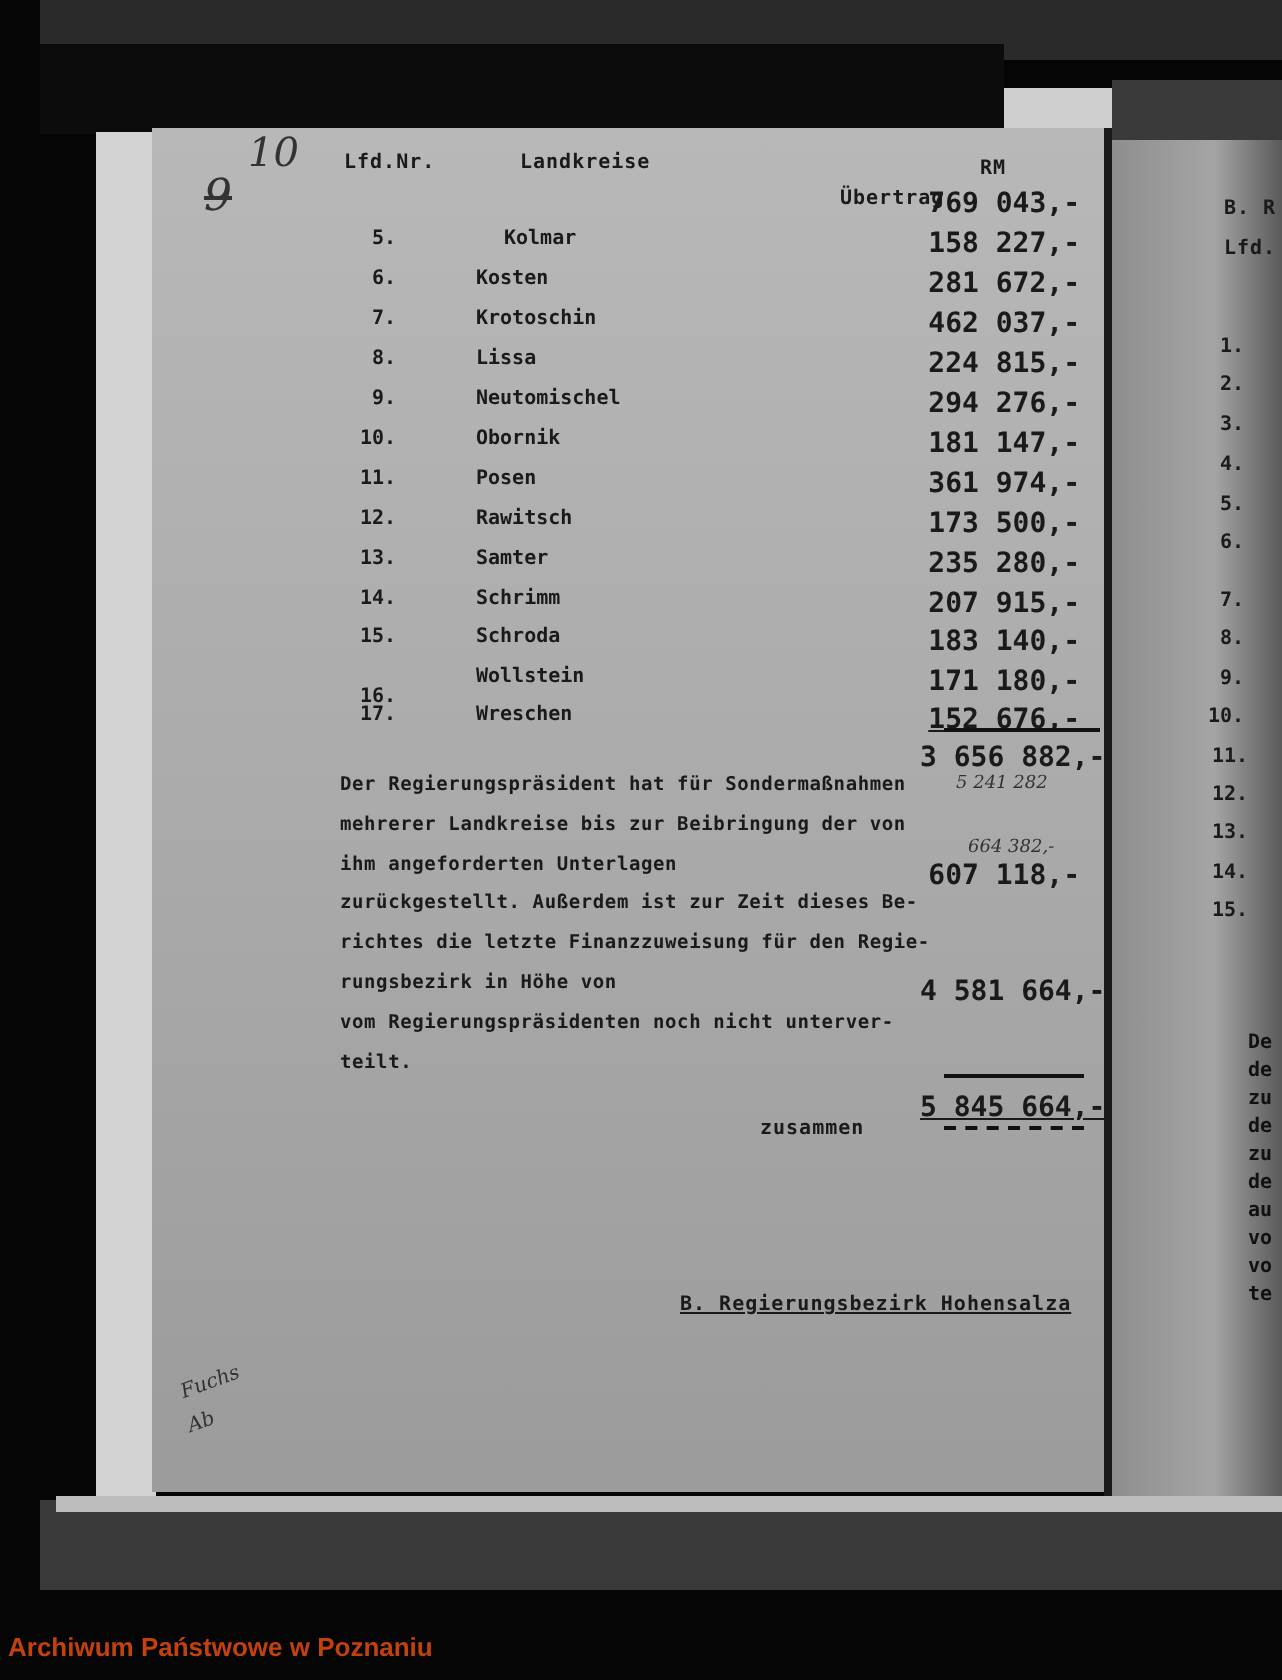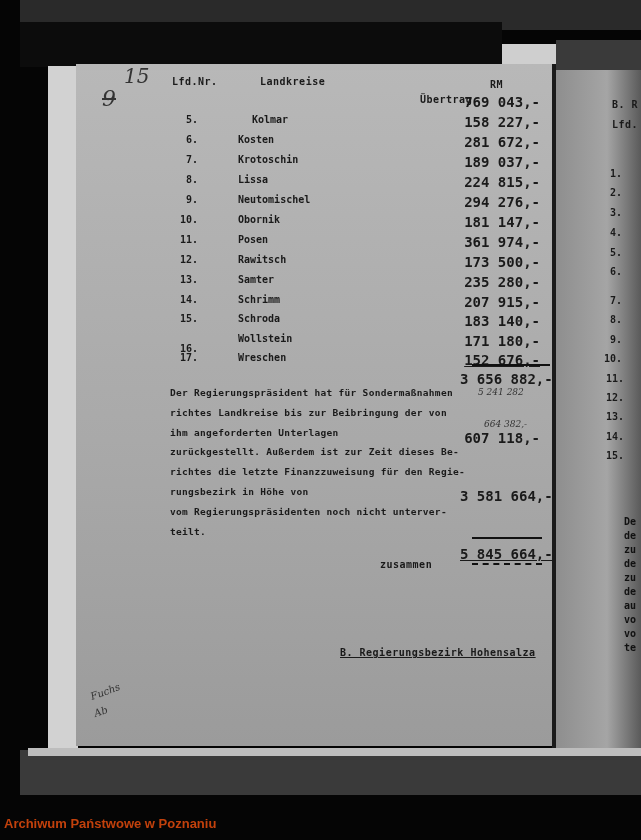--- a/index.html
+++ b/index.html
@@ -36,21 +36,21 @@
 <div class="right-tab"></div>
 <div class="right-dark"></div>
 <div class="under-sheet"></div>
 
 <div class="page"></div>
 <div class="divider"></div>
 <div class="page-right"></div>
 <div class="bottom-strip"></div>
 <div class="bottom-strip2"></div>
 
-<span class="hand" style="left:124px;top:64px;font-size:20px;">15</span>
+<span class="hand" style="left:124px;top:64px;font-size:20px;">10</span>
 <span class="hand" style="left:102px;top:86px;font-size:22px;text-decoration:line-through;">9</span>
 
 <span class="t" style="left:172px;top:76px;">Lfd.Nr.</span>
 <span class="t" style="left:260px;top:76px;">Landkreise</span>
 <span class="t" style="left:490px;top:79px;">RM</span>
 <span class="t" style="left:420px;top:94px;">Übertrag</span>
 <span class="num" style="top:94px;">769 043,-</span>
 
 <div>
   <div>
@@ -59,21 +59,21 @@
       <span class="num" style="top:114px;">158 227,-</span>
     </div>
   <div>
       <span class="lfd" style="top:134px;">6.</span>
       <span class="kreis" style="top:134px;">Kosten</span>
       <span class="num" style="top:134px;">281 672,-</span>
     </div>
   <div>
       <span class="lfd" style="top:154px;">7.</span>
       <span class="kreis" style="top:154px;">Krotoschin</span>
-      <span class="num" style="top:154px;">189 037,-</span>
+      <span class="num" style="top:154px;">462 037,-</span>
     </div>
   <div>
       <span class="lfd" style="top:174px;">8.</span>
       <span class="kreis" style="top:174px;">Lissa</span>
       <span class="num" style="top:174px;">224 815,-</span>
     </div>
   <div>
       <span class="lfd" style="top:194px;">9.</span>
       <span class="kreis" style="top:194px;">Neutomischel</span>
       <span class="num" style="top:194px;">294 276,-</span>
@@ -118,31 +118,31 @@
       <span class="kreis" style="top:352px;">Wreschen</span>
       <span class="num" style="top:352px;text-decoration:underline;">152 676,-</span>
     </div>
 </div>
 
 <div class="uline" style="left:472px;top:364px;width:78px;"></div>
 <span class="num" style="top:371px;">3 656 882,-</span>
 <span class="hand" style="left:478px;top:387px;font-size:9px;">5 241 282</span>
 
 <div class="para" style="top:383px;"><span>Der Regierungspräsident hat für Sondermaßnahmen</span>
-<span>richtes Landkreise bis zur Beibringung der von</span>
+<span>mehrerer Landkreise bis zur Beibringung der von</span>
 <span>ihm angeforderten Unterlagen</span>
 <span>zurückgestellt. Außerdem ist zur Zeit dieses Be-</span>
 <span>richtes die letzte Finanzzuweisung für den Regie-</span>
 <span>rungsbezirk in Höhe von</span>
 <span>vom Regierungspräsidenten noch nicht unterver-</span>
 <span>teilt.</span></div>
 
 <span class="hand" style="left:484px;top:419px;font-size:9px;">664 382,-</span>
 <span class="num" style="top:430px;">607 118,-</span>
-<span class="num" style="top:488px;">3 581 664,-</span>
+<span class="num" style="top:488px;">4 581 664,-</span>
 
 <div class="uline" style="left:472px;top:537px;width:70px;"></div>
 <span class="t" style="left:380px;top:546px;margin-top:13px;">zusammen</span>
 <span class="num" style="top:546px;text-decoration:underline;">5 845 664,-</span>
 <div class="uline" style="left:472px;top:560px;width:70px;height:3px;border-bottom:2px dashed #111;background:none;"></div>
 
 <span class="t" style="left:340px;top:647px;text-decoration:underline;">B. Regierungsbezirk Hohensalza</span>
 
 <span class="hand" style="left:90px;top:686px;font-size:10px;transform:rotate(-20deg);">Fuchs</span>
 <span class="hand" style="left:94px;top:706px;font-size:10px;transform:rotate(-20deg);">Ab</span>

